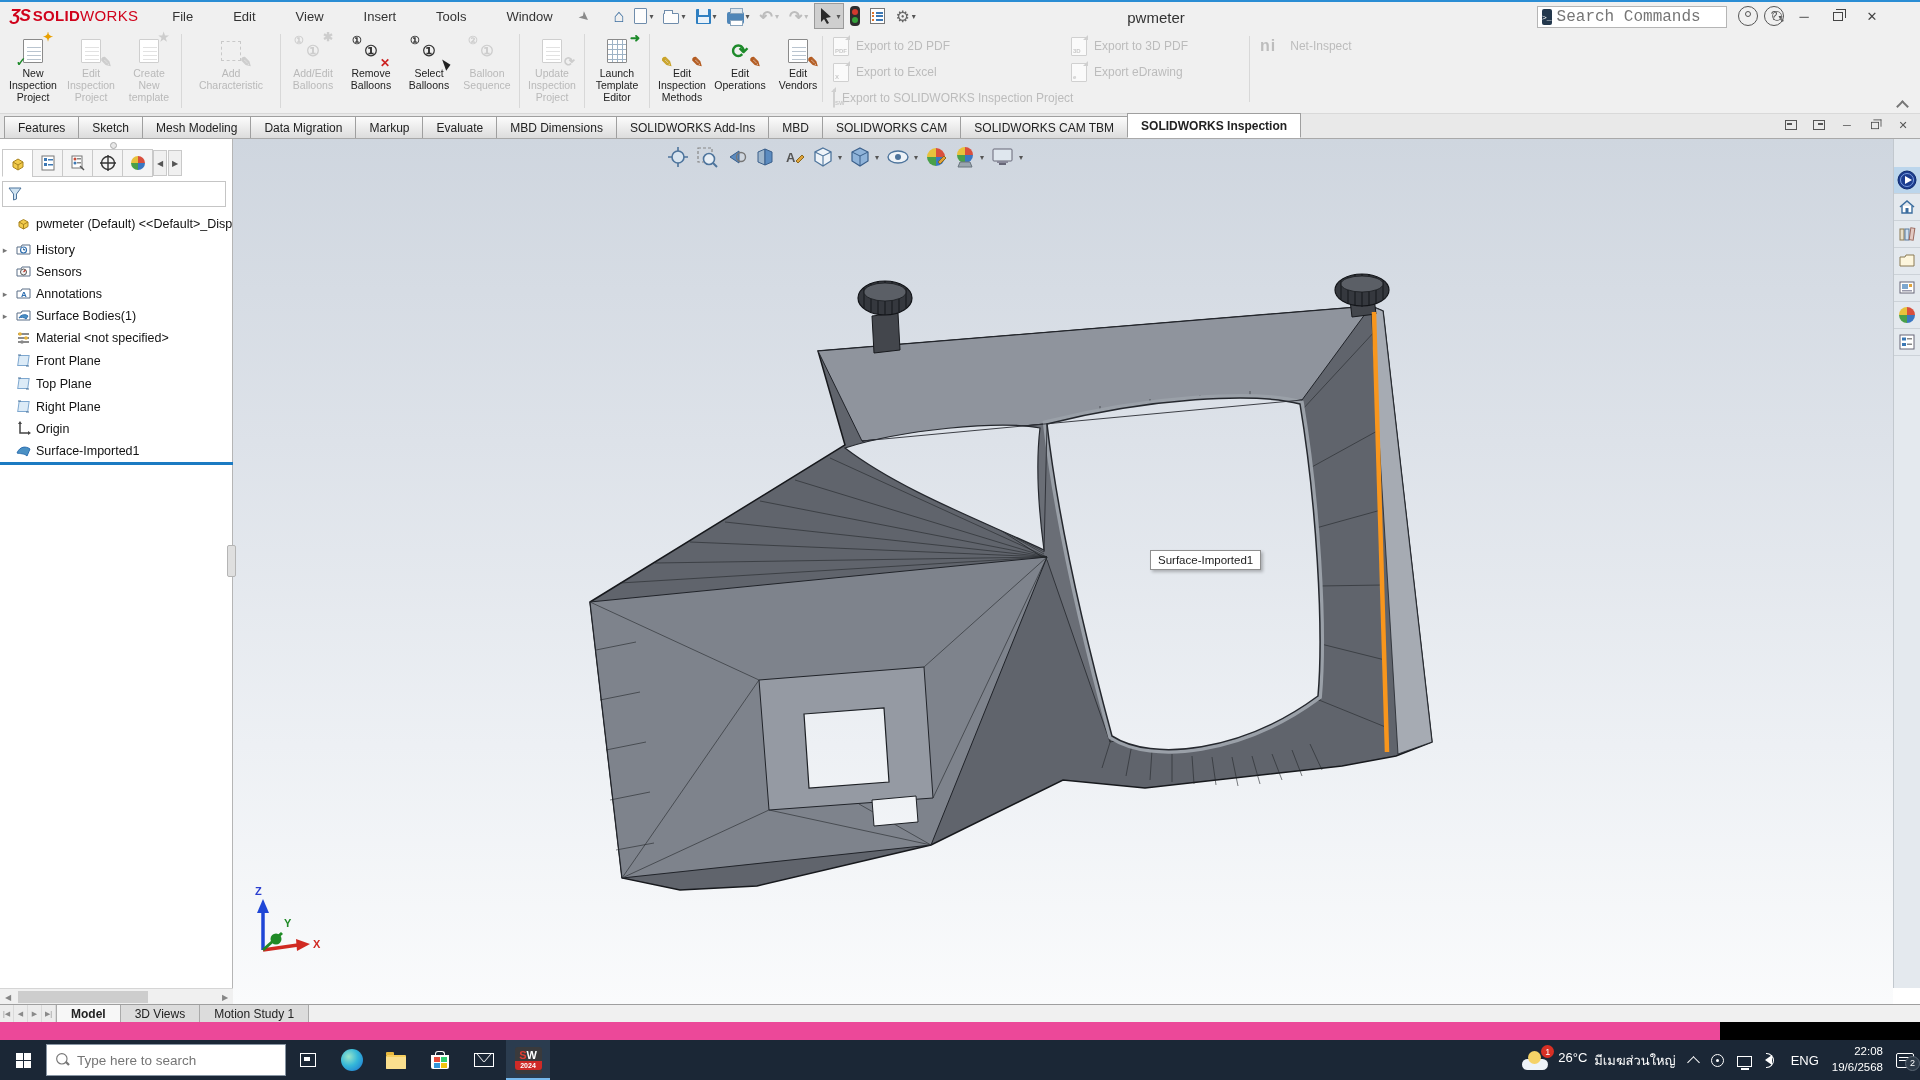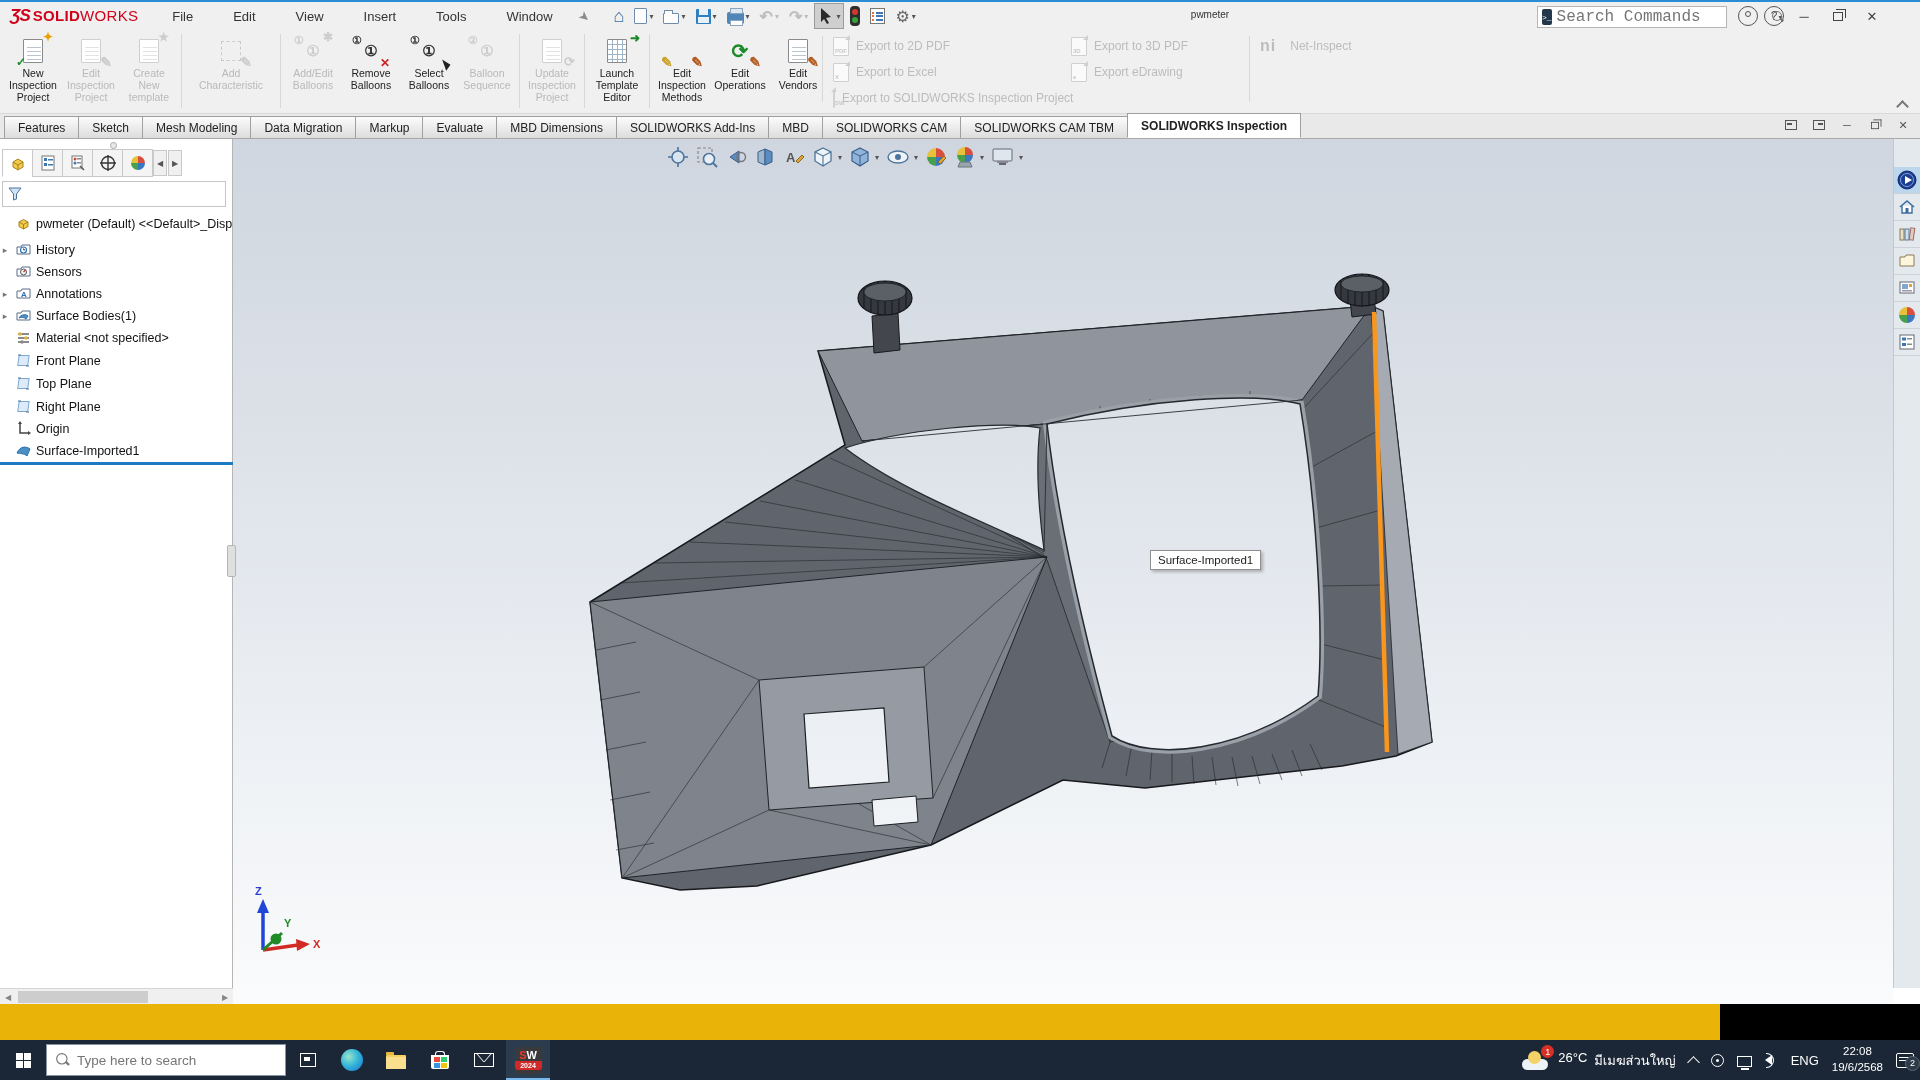--- a/index.html
+++ b/index.html
@@ -1,17 +1,17 @@
 <!DOCTYPE html>
 <html><head>
 <meta charset="utf-8">
 <style>
 *{margin:0;padding:0;box-sizing:border-box}
 html,body{width:1920px;height:1080px;overflow:hidden;font-family:"Liberation Sans",sans-serif;background:#000}
-#app{position:relative;width:1720px;height:1080px;background:#eab308}
+#app{position:relative;width:1720px;height:1080px;background:#ec4899}
 .ab{position:absolute}
 i,b{font-style:normal}
 
 #titlebar{left:0;top:0;width:1920px;height:30px;background:#f0f0f0;border-top:2px solid #2a8dd4;display:flex;align-items:center}
 .logo{display:flex;align-items:baseline;margin-left:10px;margin-right:22px}
 .logo-mark{color:#d0021b;font-weight:bold;font-style:italic;font-size:17px;letter-spacing:-1px;margin-right:3px}
 .logo-solid{color:#d0021b;font-weight:bold;font-size:15px;letter-spacing:.3px}
 .logo-works{color:#d0021b;font-size:15px;letter-spacing:.3px}
 .menu{display:flex;gap:16px}
 .menu-item{padding:4px 12px;font-size:13px;color:#333;cursor:default}
@@ -32,21 +32,21 @@
 .print-g{width:17px;height:12px;background:#4f86b8;border-radius:2px;position:relative;margin-top:3px}
 .print-g::before{content:"";position:absolute;left:3px;top:-4px;width:11px;height:4px;background:#dfe7ee;border:1px solid #8aa5bd}
 .print-g::after{content:"";position:absolute;left:3px;bottom:-2px;width:11px;height:4px;background:#fff;border:1px solid #8aa5bd}
 .undo-g{color:#bdbdbd;font-size:16px;font-weight:bold}
 .traffic{width:10px;height:20px;background:#2d2d2d;border-radius:4px;display:flex;flex-direction:column;align-items:center;justify-content:space-evenly}
 .traffic i{width:6px;height:6px;border-radius:50%}
 .list-g{width:15px;height:16px;background:#fff;border:1px solid #777;display:flex;flex-direction:column;justify-content:space-evenly;padding:1px}
 .list-g i{height:2px;background:#3c78b4;margin-left:4px;position:relative}
 .list-g i::before{content:"";position:absolute;left:-4px;top:0;width:2px;height:2px;background:#e0762a}
 .gear-g{color:#666;font-size:16px}
-.win-title{left:1210px;top:7px;transform:translateX(-50%);font-size:10px;color:#333}
+.win-title{left:1156px;top:7px;transform:translateX(-50%);font-size:15px;color:#333}
 .searchbox{left:1537px;top:4px;width:190px;height:22px;background:#fff;border:1px solid #b5b5b5;display:flex;align-items:center;padding:0 4px;gap:5px}
 .sc-ic{width:16px;height:16px;background:#23384d;color:#fff;font-size:8px;display:flex;align-items:center;justify-content:center;border-radius:2px;font-family:"Liberation Mono",monospace}
 .searchbox input{border:none;outline:none;flex:1;font-size:16px;color:#555;background:transparent;font-family:Liberation Mono, monospace}
 .mag{width:12px;height:12px;position:relative}
 .mag::before{content:"";position:absolute;left:0;top:0;width:8px;height:8px;border:1.5px solid #777;border-radius:50%}
 .mag::after{content:"";position:absolute;left:8px;top:8px;width:4px;height:1.5px;background:#777;transform:rotate(45deg)}
 .tb-right{position:absolute;left:1738px;top:0;height:28px;display:flex;align-items:center;gap:6px}
 .circ-ic{width:20px;height:20px;border:1.6px solid #555;border-radius:50%;display:flex;align-items:center;justify-content:center;color:#555;font-size:12px}
 .user-head{width:6px;height:6px;border:1.6px solid #555;border-radius:50%;position:relative;top:-2px}
 .wbtn{width:28px;height:24px;display:flex;align-items:center;justify-content:center;color:#444;font-size:13px}
@@ -174,21 +174,21 @@
 .badge{position:absolute;right:-4px;top:-5px;min-width:13px;height:13px;background:#d93025;border-radius:50%;font-size:9px;display:flex;align-items:center;justify-content:center;color:#fff;z-index:2}
 .w-txt{font-size:13px;color:#fff;display:flex;gap:7px}
 .chev-up{width:9px;height:9px;border-left:1.6px solid #fff;border-top:1.6px solid #fff;transform:rotate(45deg);margin-top:4px}
 .tray-sm{font-size:13px;color:#fff}
 .net-g{width:15px;height:11px;border:1.4px solid #fff;position:relative;margin-top:2px}
 .net-g::after{content:"";position:absolute;left:3px;bottom:-4px;width:8px;height:1.5px;background:#fff}
 .vol-g{width:0;height:0;border-top:5px solid transparent;border-bottom:5px solid transparent;border-right:7px solid #fff;position:relative;margin-right:6px}
 .vol-g::before{content:"";position:absolute;left:1px;top:-7px;width:7px;height:13px;border:1.6px solid #fff;border-left:none;border-radius:0 8px 8px 0}
 .od-g{width:13px;height:13px;border:1.5px solid #fff;border-radius:50%;position:relative}
 .od-g::before{content:"";position:absolute;left:4px;top:4px;width:3px;height:3px;background:#fff;border-radius:50%}
-.clock{font-size:11.5px;color:#fff;text-align:center;line-height:1.35}
+.clock{font-size:11.5px;color:#fff;text-align:right;line-height:1.35}
 .notif{width:18px;height:15px;border:1.5px solid #fff;border-radius:2px;position:relative}
 .notif::before{content:"";position:absolute;left:2px;top:3px;width:10px;height:1.5px;background:#fff;box-shadow:0 3px 0 #fff}
 .nbadge{position:absolute;right:-7px;bottom:-4px;width:15px;height:15px;background:#2d3a48;border:1px solid #5a6673;border-radius:50%;font-size:9px;display:flex;align-items:center;justify-content:center;color:#fff}
 </style>
 </head>
 <body>
 
 <div id="app">
 
   <div id="titlebar" class="ab">
@@ -847,20 +847,31 @@
             <rect x="2" y="2" width="14" height="14" fill="#fff" stroke="#667"></rect>
             <rect x="4" y="4.5" width="4" height="3" fill="#3c78b4"></rect>
             <rect x="9" y="5" width="5" height="1.5" fill="#888"></rect>
             <rect x="4" y="10" width="4" height="3" fill="#3c78b4"></rect>
             <rect x="9" y="10.5" width="5" height="1.5" fill="#888"></rect>
           </svg>
         </span>
     </div>
   </div>
 
+  <div id="doctabs" class="ab">
+    <span class="dnav">
+      <i>|◀</i>
+      <i>◀</i>
+      <i>▶</i>
+      <i>▶|</i>
+    </span>
+    <span class="dtab active">Model</span>
+    <span class="dtab">3D Views</span>
+    <span class="dtab">Motion Study 1</span>
+  </div>
 
 
   <div id="taskbar" class="ab">
     <span class="start">
         <span class="winlogo">
           <i></i>
           <i></i>
           <i></i>
           <i></i>
         </span>

